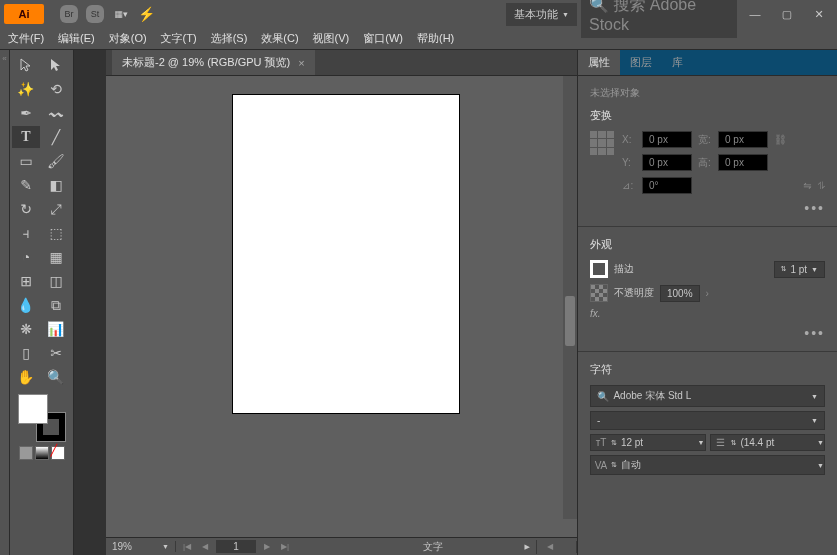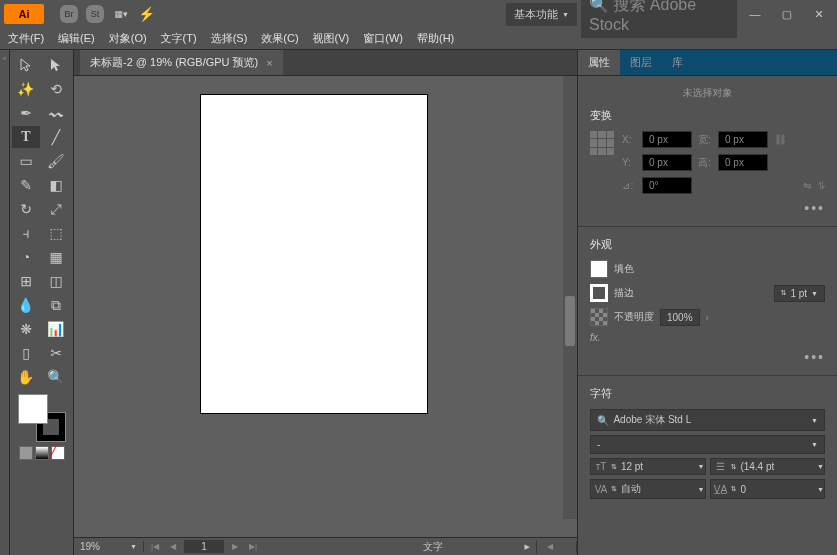--- a/index.html
+++ b/index.html
@@ -20,40 +20,40 @@
 .tool-row { display: flex; gap: 2px; margin-bottom: 2px; }
 .tool { width: 28px; height: 22px; display: flex; align-items: center; justify-content: center; color: #c8c8c8; font-size: 14px; cursor: pointer; }
 .tool.selected { background: #3a3a3a; }
 .color-section { margin-top: 6px; padding: 0 4px; }
 .fill-stroke { position: relative; width: 48px; height: 48px; margin: 4px auto; }
 .fill-box { position: absolute; width: 30px; height: 30px; background: #fff; border: 1px solid #888; top: 0; left: 0; }
 .stroke-box { position: absolute; width: 30px; height: 30px; background: #000; border: 1px solid #888; bottom: 0; right: 0; }
 .stroke-box::after { content: ''; position: absolute; inset: 6px; background: #535353; }
 .mini-swatches { display: flex; gap: 2px; margin-top: 4px; justify-content: center; }
 .mini-sw { width: 14px; height: 14px; border: 1px solid #666; }
-.doc-area { flex: 1; display: flex; flex-direction: column; background: #535353; }
+.doc-area { flex: 1; display: flex; flex-direction: column; background: #535353; margin-left: 32px; }
 .doc-tabs { height: 26px; background: #424242; display: flex; align-items: center; border-bottom: 1px solid #2a2a2a; padding-left: 6px; }
 .doc-tab { background: #535353; padding: 5px 10px; font-size: 11px; color: #e0e0e0; display: flex; align-items: center; gap: 8px; }
 .doc-close { font-size: 11px; color: #aaa; cursor: pointer; }
 .canvas-wrap { flex: 1; background: #5f5f5f; position: relative; overflow: hidden; }
 .artboard { position: absolute; background: #fff; border: 1px solid #000; width: 228px; height: 320px; left: 126px; top: 18px; }
 .vscroll { position: absolute; right: 0; top: 0; bottom: 18px; width: 14px; background: #535353; }
 .vscroll-thumb { position: absolute; left: 2px; right: 2px; top: 220px; height: 50px; background: #7a7a7a; border-radius: 2px; }
 .status-bar { height: 18px; background: #535353; display: flex; align-items: center; border-top: 1px solid #2a2a2a; font-size: 10px; }
 .status-item { padding: 0 6px; border-right: 1px solid #3a3a3a; color: #c8c8c8; display: flex; align-items: center; gap: 4px; }
 .hscroll-area { flex: 1; display: flex; align-items: center; padding: 0 4px; gap: 4px; }
 .nav-btn { width: 14px; height: 12px; display: flex; align-items: center; justify-content: center; font-size: 8px; color: #888; }
 .page-num { width: 40px; background: #3a3a3a; text-align: center; padding: 1px; font-size: 10px; }
 .right-panels { width: 260px; background: #535353; border-left: 1px solid #2a2a2a; display: flex; flex-direction: column; overflow: hidden; }
 .panel-tabs { height: 26px; background: #0c4a6e; display: flex; align-items: flex-end; border-bottom: 1px solid #2a2a2a; }
 .panel-tab { padding: 5px 10px; font-size: 11px; color: #999; cursor: pointer; }
 .panel-tab.active { background: #535353; color: #e0e0e0; }
 .panel-body { padding: 10px 12px; flex: 1; overflow-y: auto; }
 .sect-header { font-size: 11px; color: #e0e0e0; margin: 8px 0 8px 0; }
-.no-sel { font-size: 10px; color: #999; margin-bottom: 0; text-align: center; }
+.no-sel { font-size: 10px; color: #999; margin-bottom: 0; }
 .prop-row { display: flex; align-items: center; gap: 6px; margin-bottom: 6px; font-size: 10px; }
 .prop-label { color: #888; width: 14px; }
 .prop-input { background: #000000; border: 1px solid #333; color: #888; padding: 2px 6px; width: 50px; font-size: 10px; }
 .swatch { width: 18px; height: 18px; border: 1px solid #666; }
 .small-btn { background: #3f3f3f; border: 1px solid #333; padding: 2px 6px; font-size: 10px; color: #c8c8c8; display: flex; align-items: center; gap: 4px; }
 .divider { height: 1px; background: #3a3a3a; margin: 10px -12px; }
 .fx-row { font-size: 10px; color: #aaa; font-style: italic; }
 .more-dots { margin-left: auto; color: #aaa; font-size: 14px; letter-spacing: 2px; }
 .font-select { background: #3f3f3f; border: 1px solid #333; color: #c8c8c8; padding: 3px 6px; font-size: 10px; width: 100%; display: flex; align-items: center; gap: 4px; }
 .char-row { display: flex; gap: 4px; margin-top: 4px; }
@@ -267,24 +267,20 @@
         </div>
       </div>
       <div style="display:flex">
           <span class="more-dots">•••</span>
         </div>
 
       <div class="divider"></div>
 
       <div class="sect-header">外观</div>
       <div class="prop-row">
-        <div class="swatch" style="background:#fff"></div>
-        <span>填色</span>
-      </div>
-      <div class="prop-row">
         <div class="swatch" style="background:#535353;border:3px solid #fff"></div>
         <span>描边</span>
         <div class="small-btn" style="margin-left:auto">
           <span class="tri">⇅</span>
             <span>1 pt</span>
             <span class="tri">▼</span>
         </div>
       </div>
       <div class="prop-row">
         <div class="swatch" style="background:repeating-conic-gradient(#888 0 25%,#555 0 50%) 0/8px 8px"></div>
@@ -327,22 +323,16 @@
             <span class="tri">▼</span>
         </div>
       </div>
       <div class="char-row">
         <div class="char-field">
           <span class="char-icon">VA</span>
             <span class="tri">⇅</span>
             <span class="char-val">自动</span>
             <span class="tri">▼</span>
         </div>
-        <div class="char-field">
-          <span class="char-icon">V̲A̲</span>
-            <span class="tri">⇅</span>
-            <span class="char-val">0</span>
-            <span class="tri">▼</span>
-        </div>
       </div>
     </div>
   </div>
 </div>
 
 </body></html>

